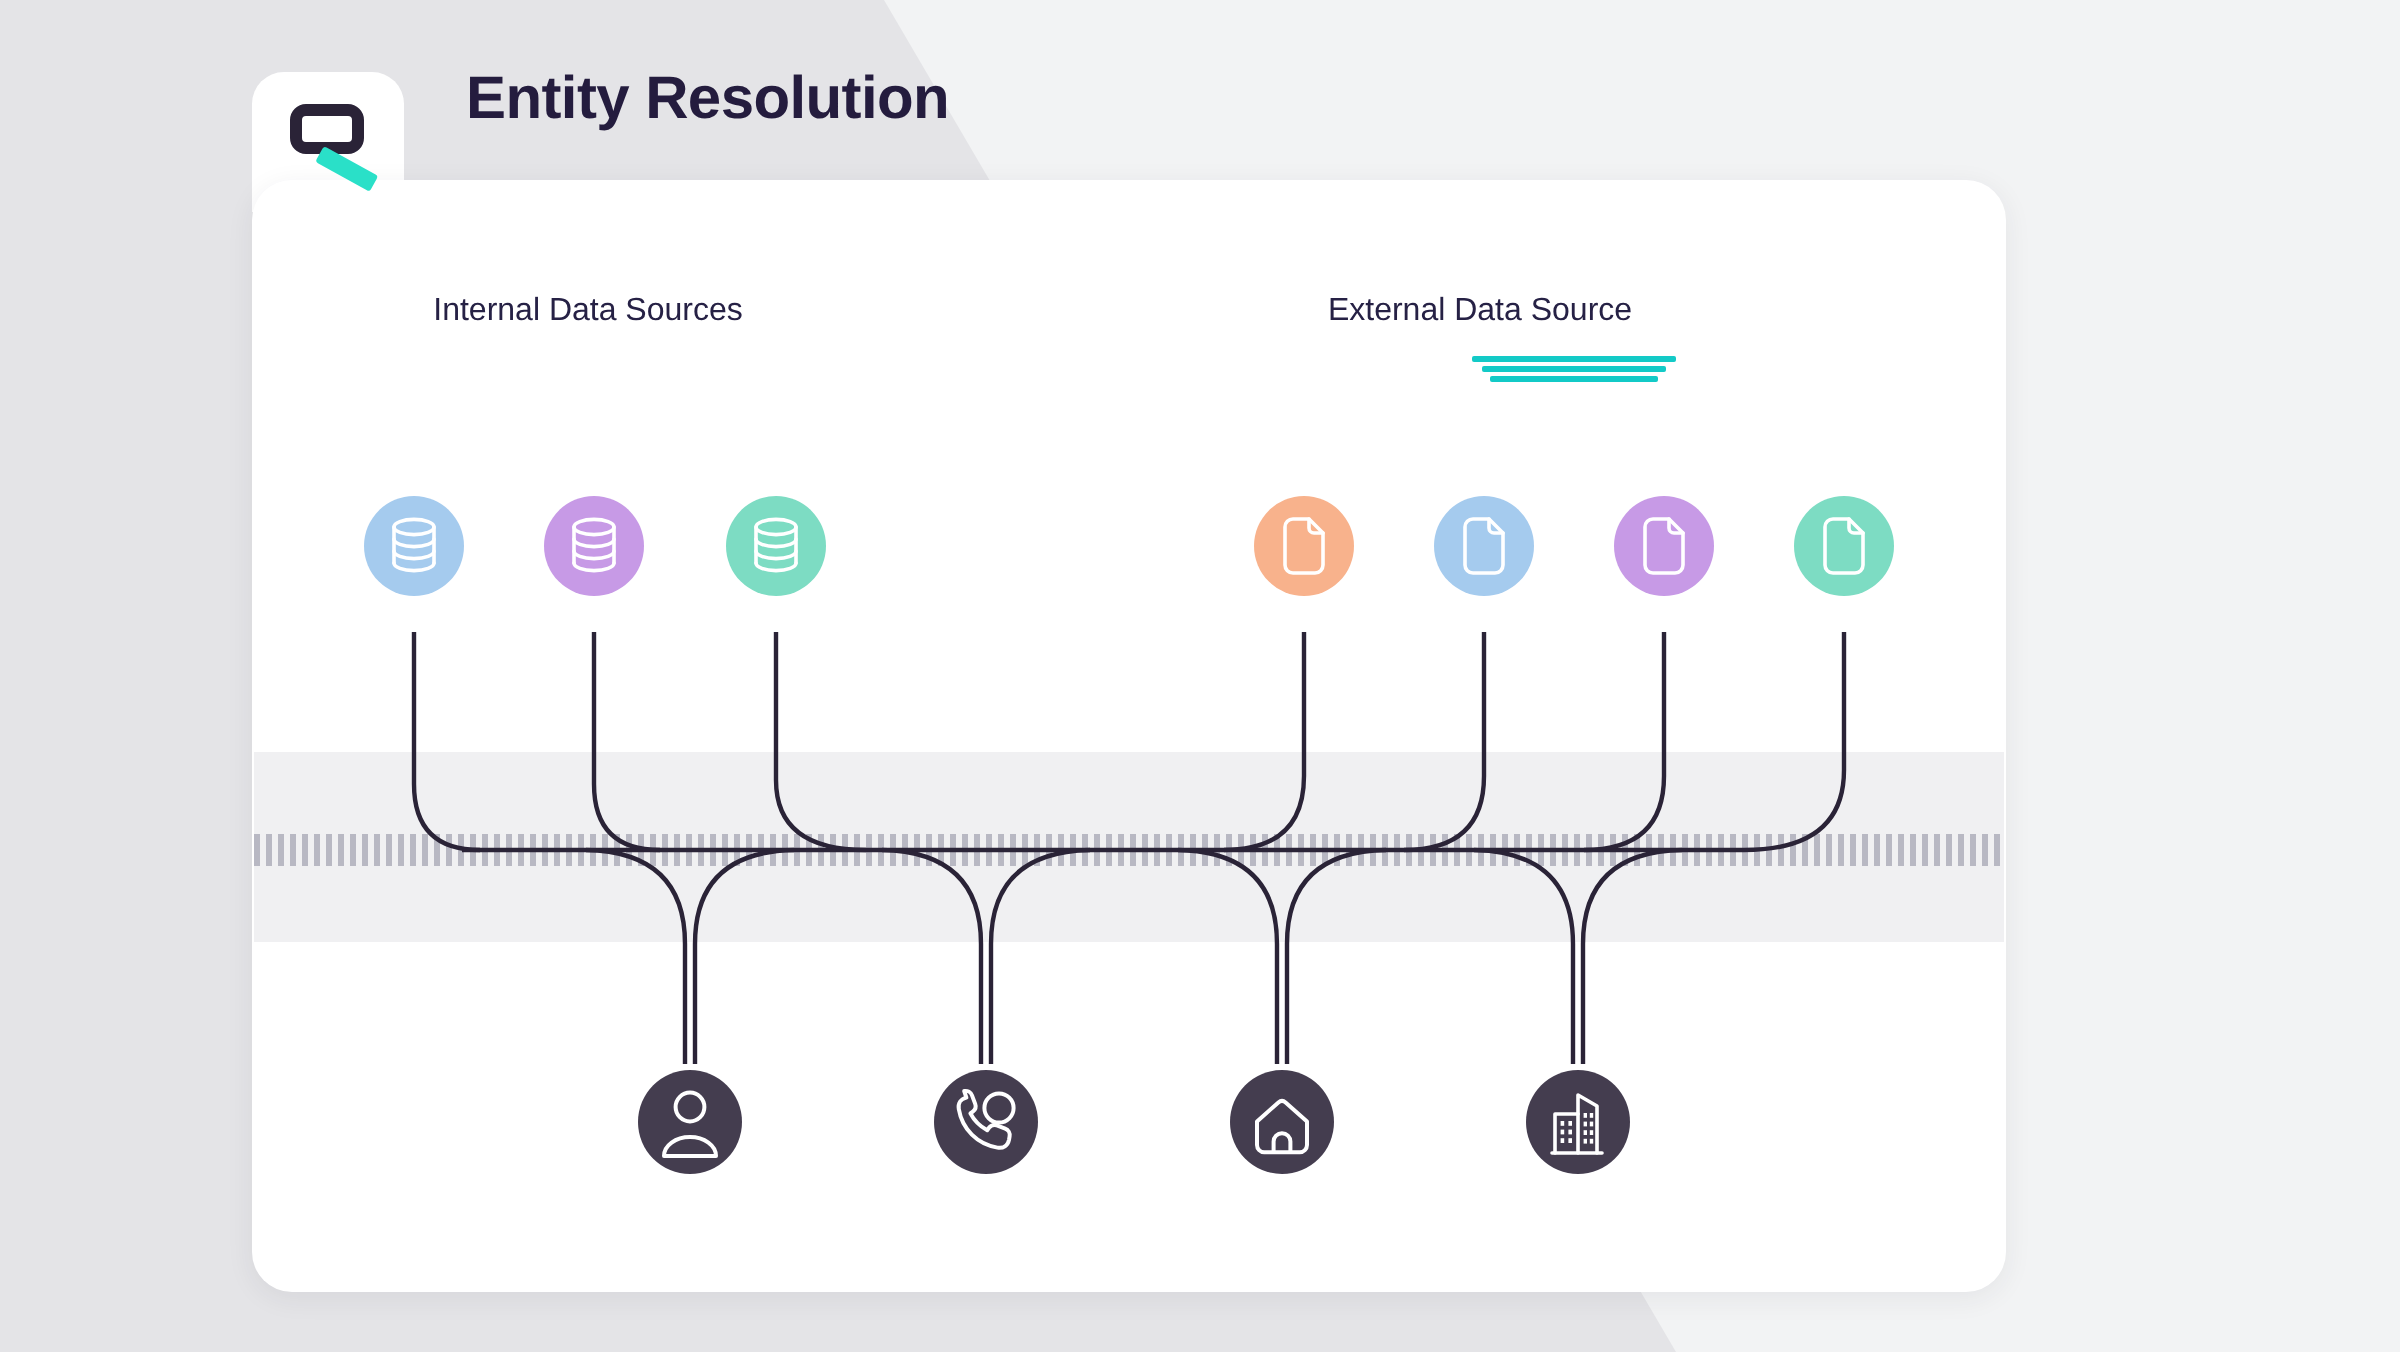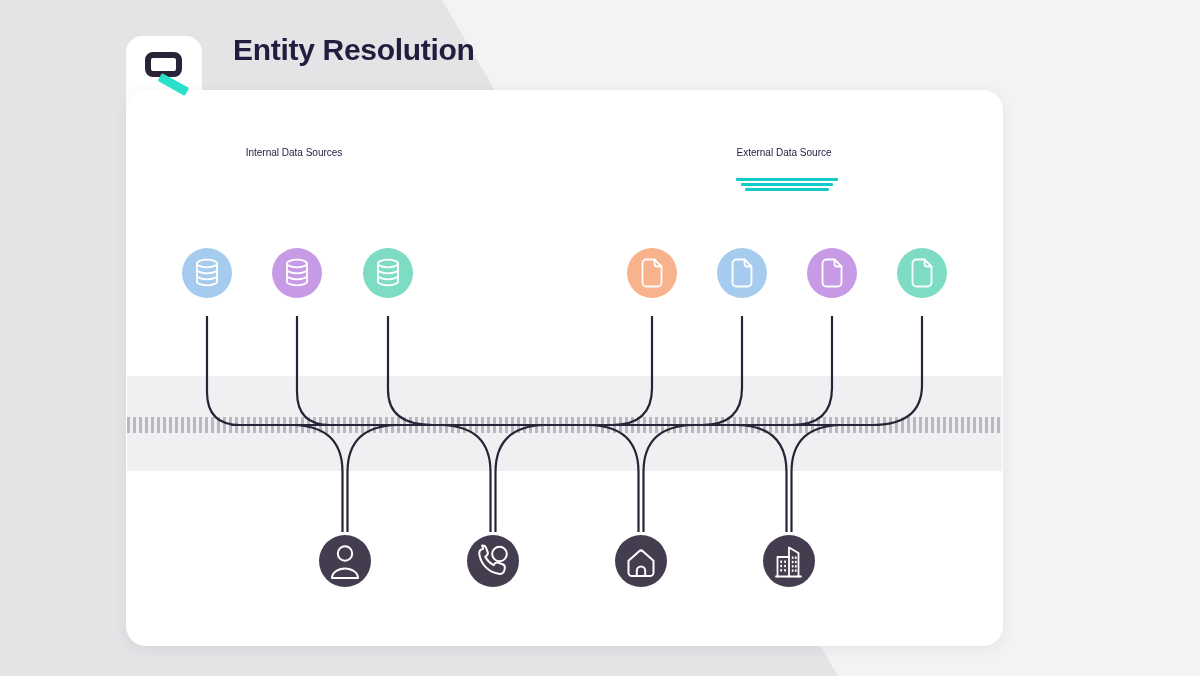--- a/index.html
+++ b/index.html
@@ -42,25 +42,25 @@
     background:#2ae0c8;border-radius:1.5px;
     transform:rotate(29deg);transform-origin:0 0;
   }
   .page-title{
     position:absolute;left:233px;top:33px;
     font-size:30px;font-weight:700;letter-spacing:-.3px;
     color:var(--title-color);
   }
   .group-label{
     position:absolute;top:147px;transform:translateX(-50%);
-    font-size:10px;font-weight:500;color:var(--label-color);
+    font-size:16px;font-weight:500;color:var(--label-color);
     white-space:nowrap;
   }
   .label-internal{left:294px;}
-  .label-external{left:784px;}
+  .label-external{left:740px;}
   .accent-line{
     position:absolute;left:787px;height:3px;background:var(--accent);
     transform:translateX(-50%);border-radius:1px;
   }
   .accent-1{top:178px;width:102px;}
   .accent-2{top:183px;width:92px;}
   .accent-3{top:188px;width:84px;}
   .band{
     position:absolute;left:127px;top:376px;width:875px;height:95px;
     background:var(--band);

